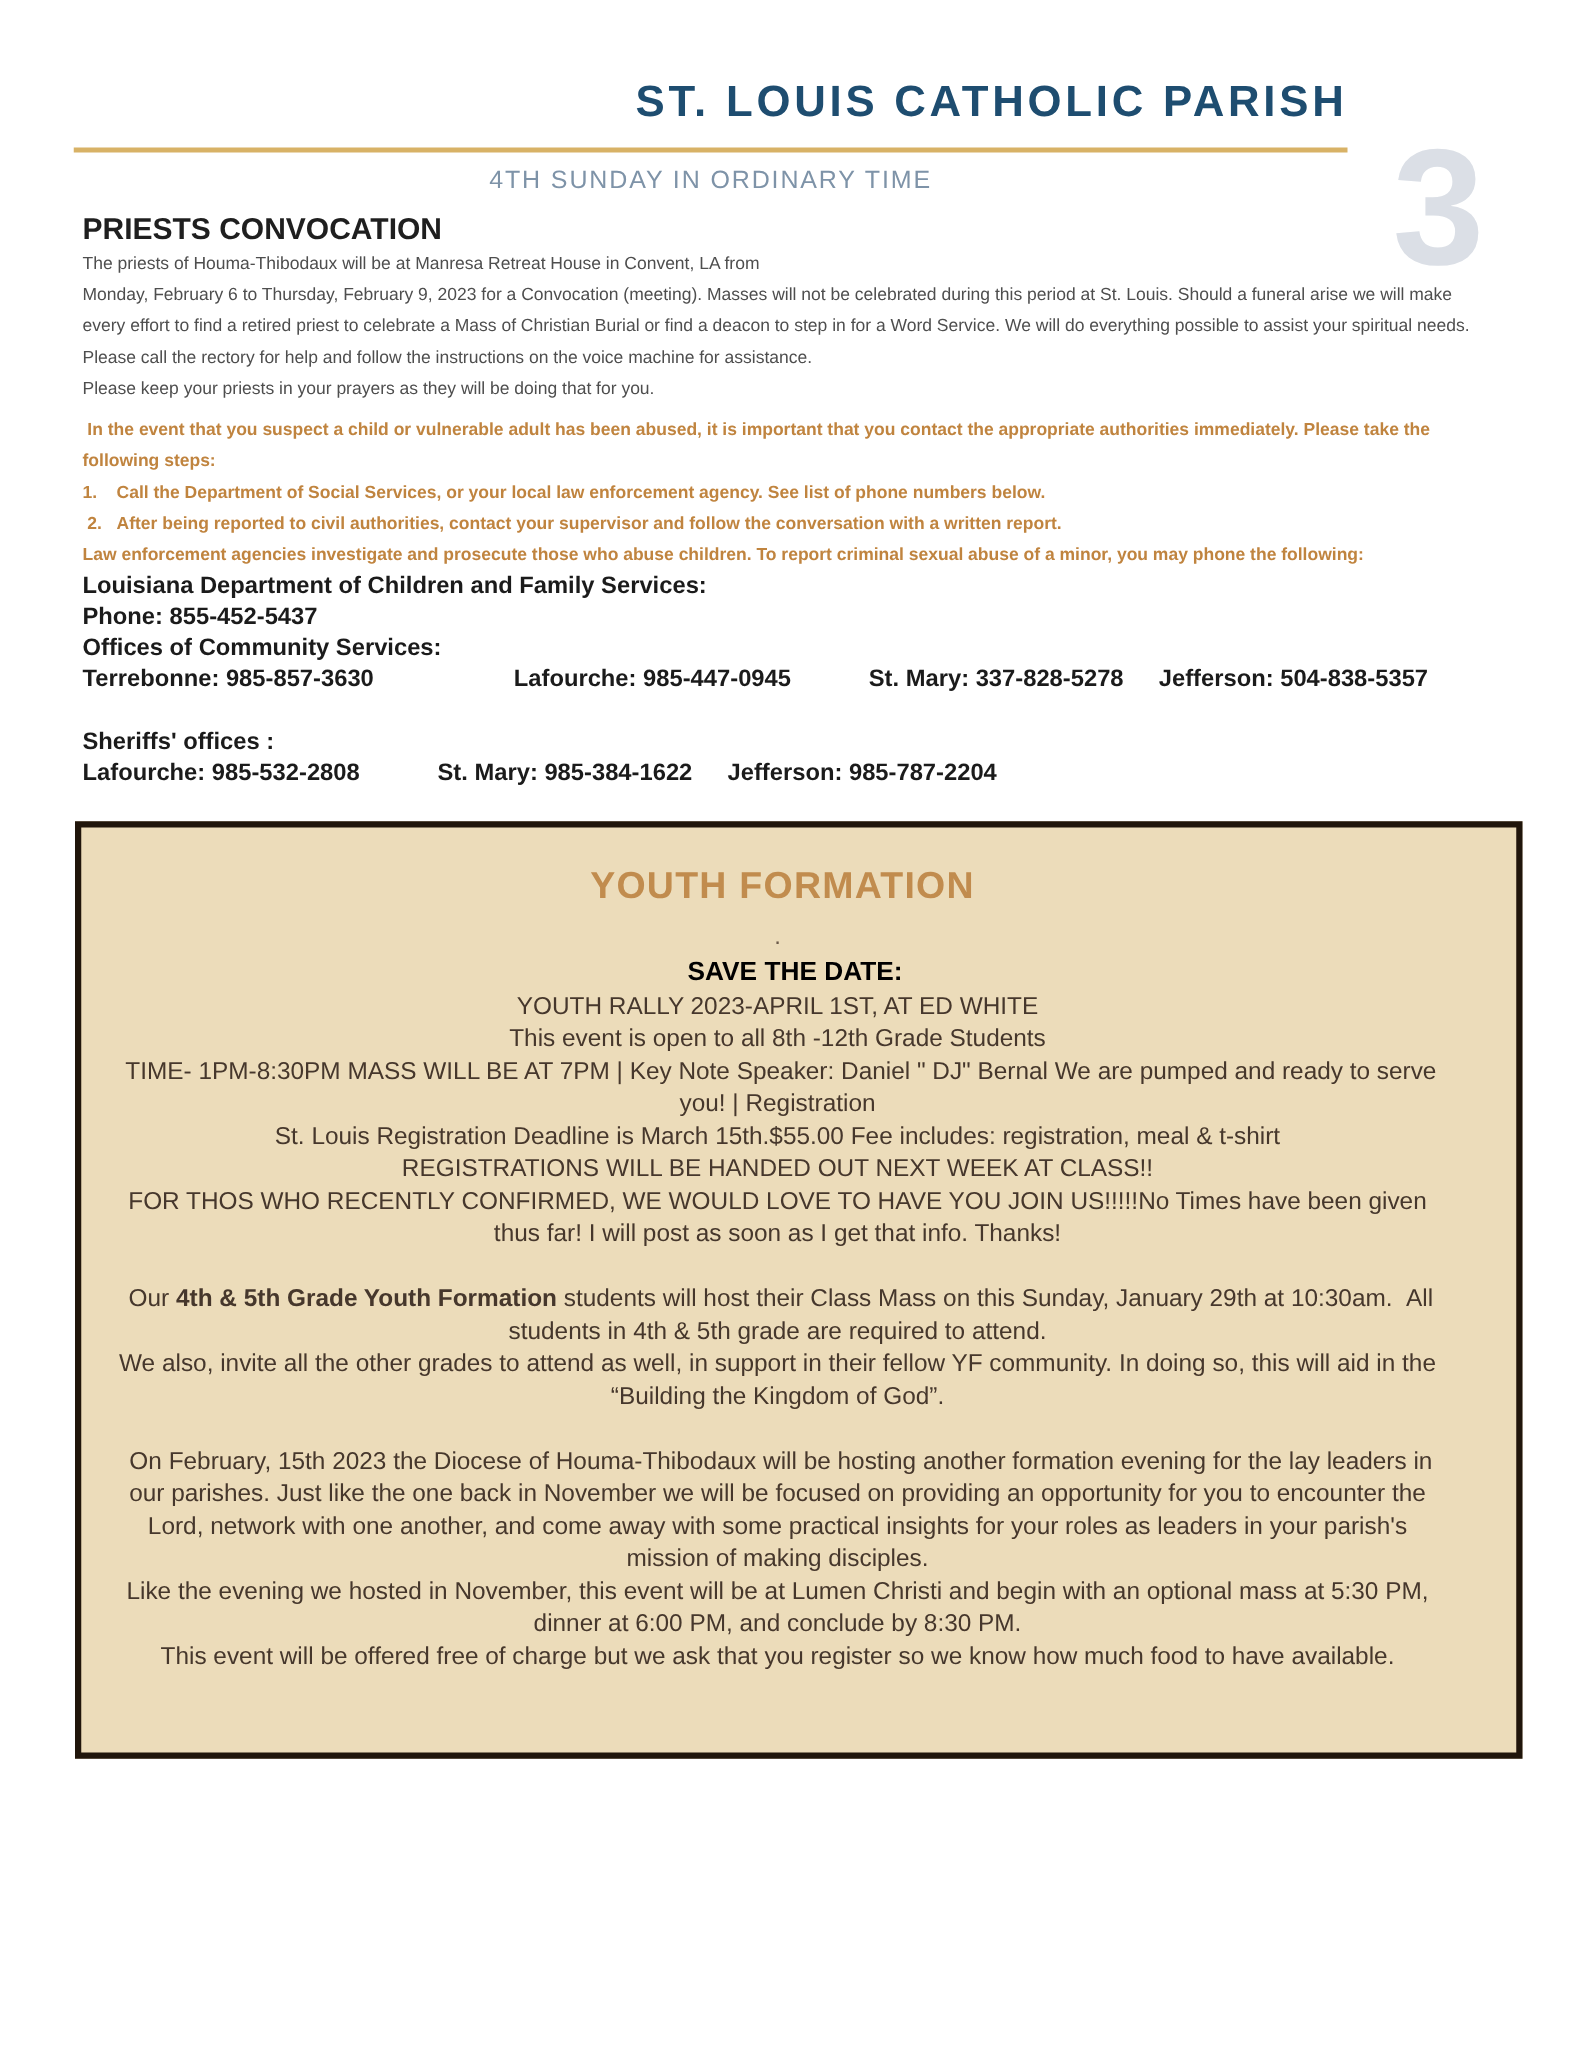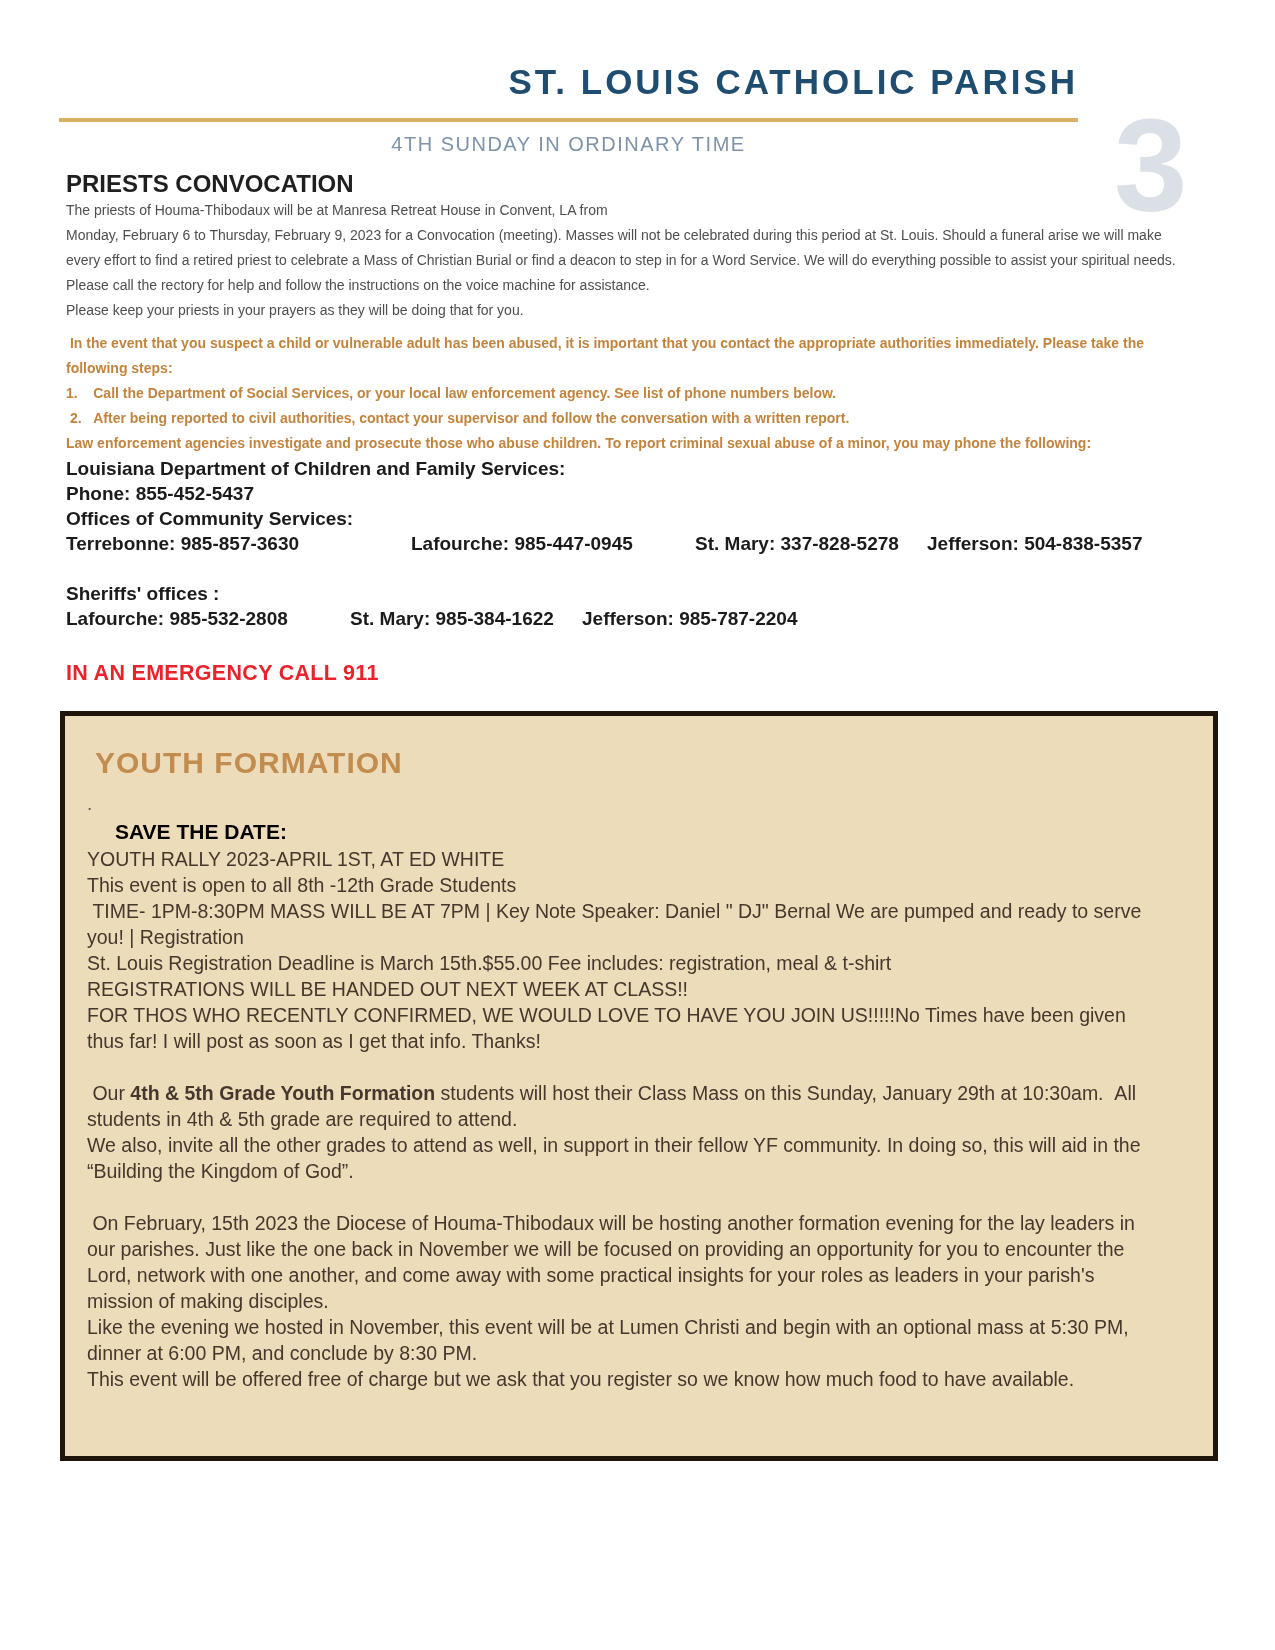--- a/index.html
+++ b/index.html
@@ -79,20 +79,21 @@
   }
 
   
   .youth-box {
     margin: 26px 0 0 60px;
     width: 1158px;
     height: 750px;
     background: #ecdcba;
     border: 5px solid #20150b;
     padding: 22px 56px 0 22px;
+    text-align: center;
   }
   .youth-heading {
     color: #c18c4e;
     font-size: 30px;
     font-weight: bold;
     letter-spacing: 1px;
     line-height: 34px;
     margin: 8px 0 0 8px;
   }
   .youth-dot { color: #6b5a4a; font-size: 19px; line-height: 24px; margin-top: 12px; }
@@ -152,21 +153,20 @@
       <span class="c4">Jefferson: 504-838-5357</span>
     </div>
     <div class="sheriff-heading">Sheriffs' offices :</div>
     <div class="contact-row">
       <span class="c2">Lafourche: 985-532-2808</span>
       <span class="c3">St. Mary: 985-384-1622</span>
       <span class="c4">Jefferson: 985-787-2204</span>
     </div>
   </section>
 
-  <div class="emergency">IN AN EMERGENCY CALL 911</div>
 
 </main>
 
 <section class="youth-box">
   <h2 class="youth-heading">YOUTH FORMATION</h2>
   <div class="youth-dot">.</div>
   <div class="save-label">SAVE THE DATE:</div>
   <div class="youth-text">YOUTH RALLY 2023-APRIL 1ST, AT ED WHITE
 This event is open to all 8th -12th Grade Students
 &nbsp;TIME- 1PM-8:30PM MASS WILL BE AT 7PM | Key Note Speaker: Daniel " DJ" Bernal We are pumped and ready to serve you! | Registration

